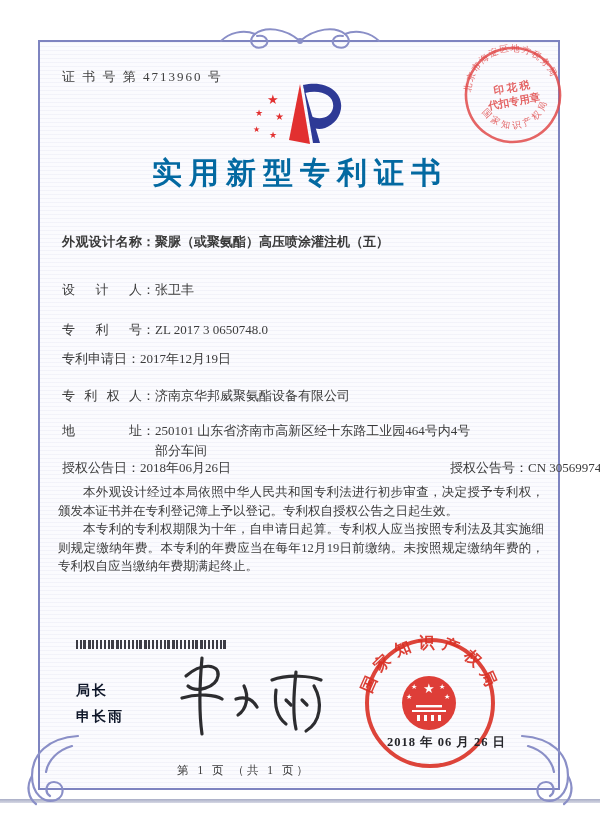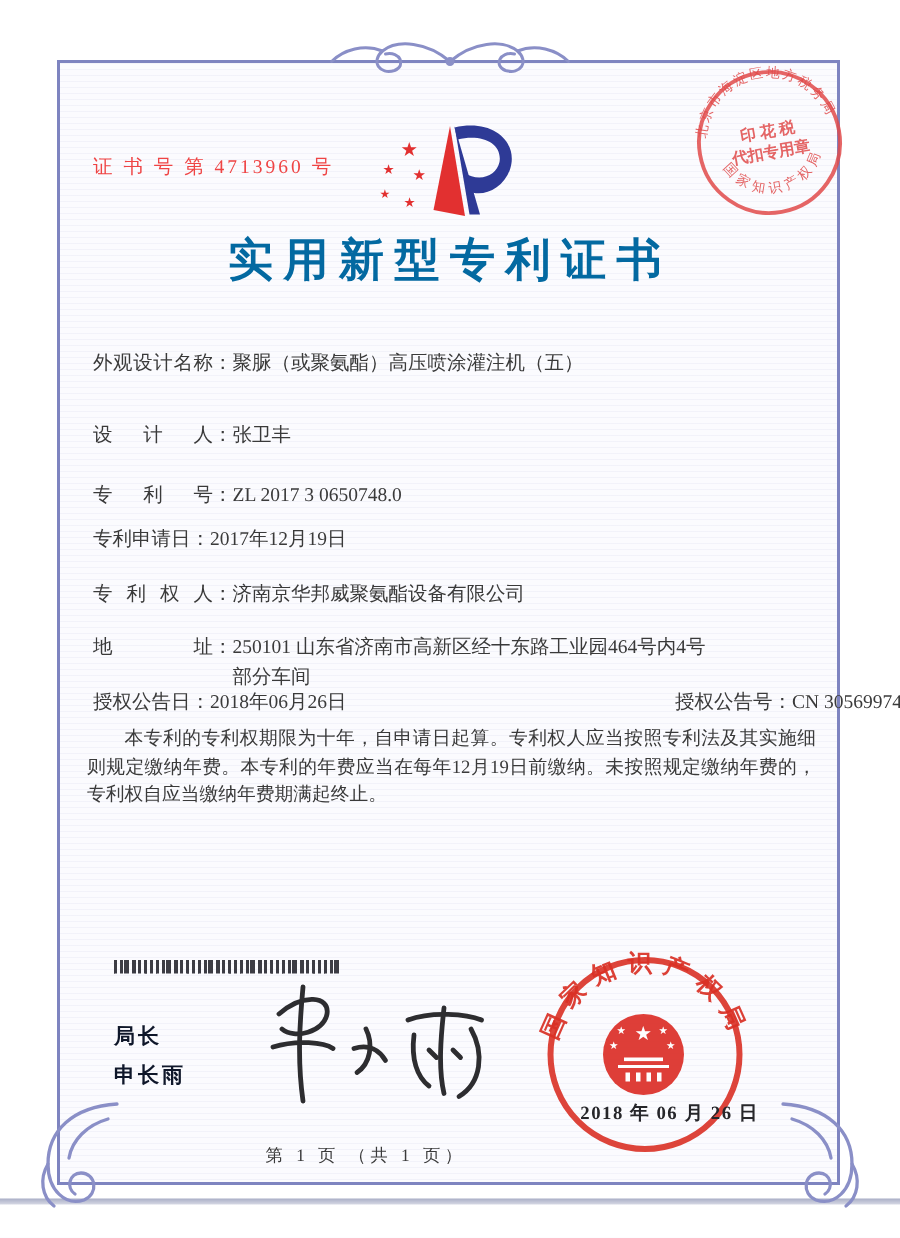--- a/index.html
+++ b/index.html
@@ -4,21 +4,21 @@
 <style>
   html,body{margin:0;padding:0;}
   body{width:600px;height:825px;background:#ffffff;overflow:hidden;position:relative;
        font-family:"Liberation Serif","DejaVu Serif",serif;color:#333;}
   .abs{position:absolute;}
   
   .frame{left:38px;top:40px;width:522px;height:750px;border:2px solid #7e84c0;
          box-sizing:border-box;background:
          repeating-linear-gradient(180deg,rgba(125,130,190,0.07) 0 1px,transparent 1px 4px),
          #fbfbfe;}
-  .cert-no{left:62px;top:68px;font-size:13px;letter-spacing:2px;color:#ef4444;margin-top:34px;}
+  .cert-no{left:62px;top:68px;font-size:13px;letter-spacing:2px;color:#404040;}
   .title{left:0;top:153px;width:600px;text-align:center;font-size:30px;font-weight:bold;
          letter-spacing:7px;color:#0369a1;}
   
   .row{left:62px;font-size:13px;color:#3a3a3a;white-space:nowrap;}
   .lbl6{display:inline-block;width:80px;text-align:justify;text-align-last:justify;}
   .colon{display:inline-block;}
   .val{display:inline-block;}
   .grantno{left:388px;top:0;}
   
   .paras{left:58px;top:483px;width:486px;font-size:12.5px;line-height:18.5px;
@@ -78,21 +78,21 @@
     <text x="0" y="50" font-size="8" fill="#e23030">★</text>
     <text x="16" y="56" font-size="9" fill="#e23030">★</text>
   </g>
   <polygon points="47,2 57,62 36,58" fill="#e23030"></polygon>
   <polygon points="50,2 67,61 60,61" fill="#2e3a96"></polygon>
   <path fill="#2e3a96" d="M50,3 C76,-3 93,13 87,31 C82,45 67,50 59,45 L56,33 C67,40 78,35 80,26 C82,14 69,7 52,11 Z"></path>
 </svg>
 
 <div class="abs title">实用新型专利证书</div>
 
-<div class="abs row" style="top:233px;">
+<div class="abs row" style="top:233px;font-weight:bold;">
   <span class="lbl6">外观设计名称</span><span class="colon">：</span><span class="val">聚脲（或聚氨酯）高压喷涂灌注机（五）</span>
 </div>
 <div class="abs row" style="top:281px;">
   <span class="lbl6">设计人</span><span class="colon">：</span><span class="val">张卫丰</span>
 </div>
 <div class="abs row" style="top:321px;">
   <span class="lbl6">专利号</span><span class="colon">：</span><span class="val">ZL 2017 3 0650748.0</span>
 </div>
 <div class="abs row" style="top:350px;">
   <span>专利申请日</span><span class="colon">：</span><span class="val">2017年12月19日</span>
@@ -107,20 +107,21 @@
   <span class="val">部分车间</span>
 </div>
 <div class="abs row" style="top:459px;width:486px;">
   <span>授权公告日</span><span class="colon">：</span><span class="val">2018年06月26日</span>
   <span class="abs grantno">
     <span>授权公告号</span><span class="colon">：</span><span class="val">CN 305699744 S</span>
   </span>
 </div>
 
 <div class="abs paras">
+  <p>本外观设计经过本局依照中华人民共和国专利法进行初步审查，决定授予专利权，颁发本证书并在专利登记簿上予以登记。专利权自授权公告之日起生效。</p>
   <p>本专利的专利权期限为十年，自申请日起算。专利权人应当按照专利法及其实施细则规定缴纳年费。本专利的年费应当在每年12月19日前缴纳。未按照规定缴纳年费的，专利权自应当缴纳年费期满起终止。</p>
 </div>
 
 <div class="abs barcode"></div>
 
 <div class="abs officer" style="top:682px;">局长</div>
 <div class="abs officer" style="top:708px;">申长雨</div>
 
 <svg class="abs" style="left:168px;top:652px;z-index:4;" width="165" height="88" viewBox="0 0 165 88">
   <g stroke="#17171a" stroke-width="3.2" fill="none" stroke-linecap="round" stroke-linejoin="round" opacity="0.9">

